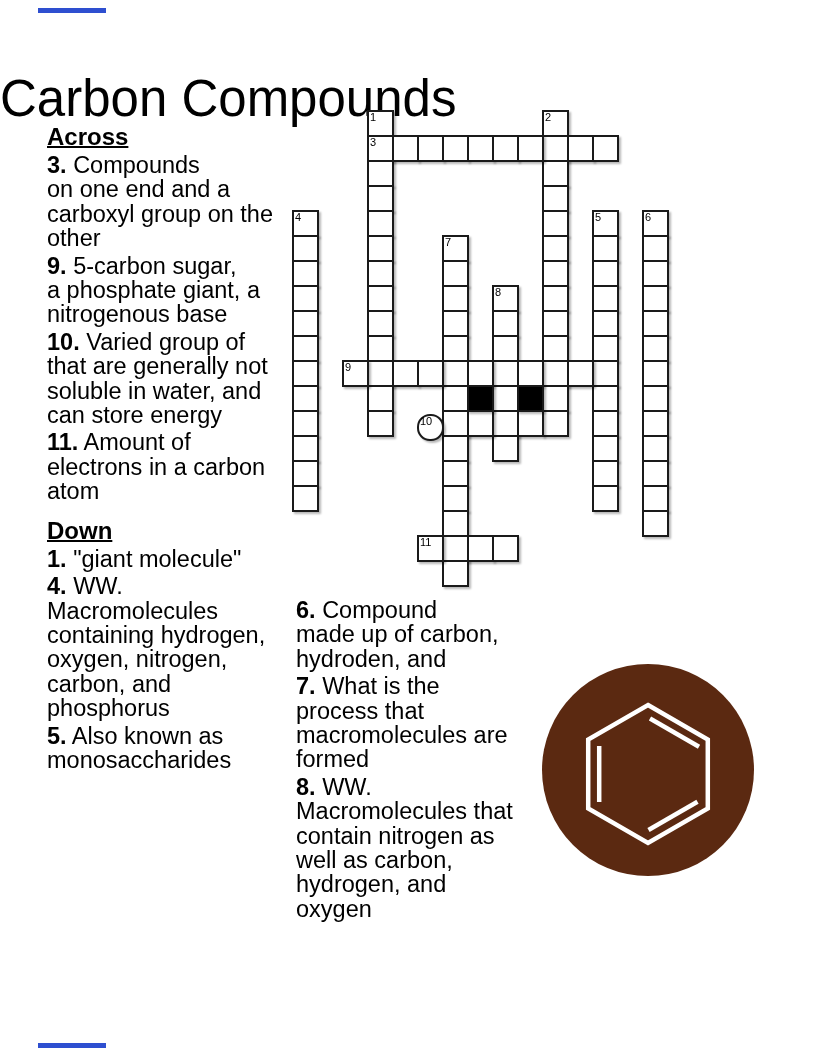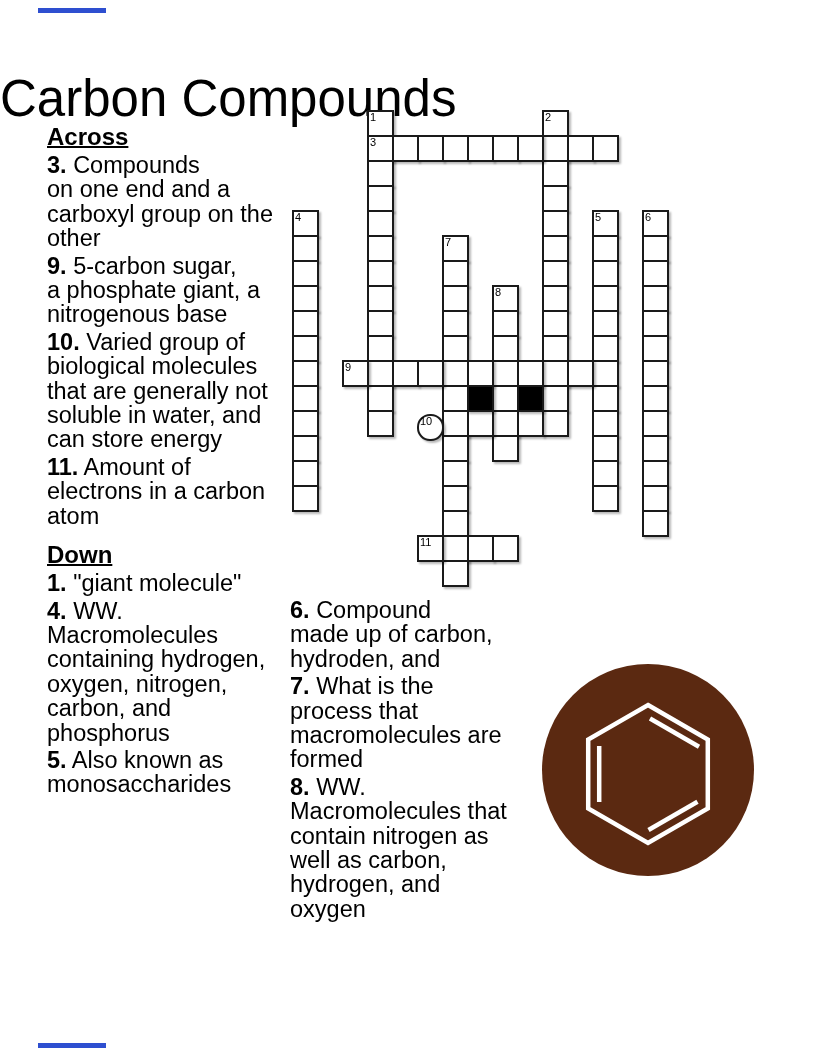--- a/index.html
+++ b/index.html
@@ -8,21 +8,21 @@
     font-family:"Liberation Sans", sans-serif;color:#000;overflow:hidden;
   }
   .accent{position:absolute;left:38px;width:68px;height:5px;background:#2e4fd0;}
   .accent.top{top:8px;}
   .accent.bottom{top:1043px;}
   .title{
     position:absolute;left:0;right:0;top:38px;text-align:left;
     font-size:51px;line-height:54px;font-weight:400;letter-spacing:0;
   }
   .col-left{position:absolute;left:47px;top:110px;width:252px;}
-  .col-right{position:absolute;left:290px;top:598px;width:242px;}
+  .col-right{position:absolute;left:296px;top:598px;width:242px;}
   .clue-head{
     font-size:24px;line-height:27px;font-weight:bold;
     text-decoration:underline;text-decoration-thickness:2px;margin:13px 0 3px 0;
   }
   .clue{margin:0 0 3px 0;}
   .ln{font-size:23.5px;line-height:24.4px;white-space:nowrap;}
   .cnum{font-weight:bold;}
   
   #grid{position:absolute;left:292px;top:110px;}
   .cell{
@@ -53,21 +53,20 @@
         <div class="ln">carboxyl group on the</div>
         <div class="ln">other</div>
       </div>
       <div class="clue">
         <div class="ln"><b class="cnum">9.</b> 5-carbon sugar,</div>
         <div class="ln">a phosphate giant, a</div>
         <div class="ln">nitrogenous base</div>
       </div>
       <div class="clue">
         <div class="ln"><b class="cnum">10.</b> Varied group of</div>
-        <div class="ln">biological molecules</div>
         <div class="ln">that are generally not</div>
         <div class="ln">soluble in water, and</div>
         <div class="ln">can store energy</div>
       </div>
       <div class="clue">
         <div class="ln"><b class="cnum">11.</b> Amount of</div>
         <div class="ln">electrons in a carbon</div>
         <div class="ln">atom</div>
       </div>
     </div>

